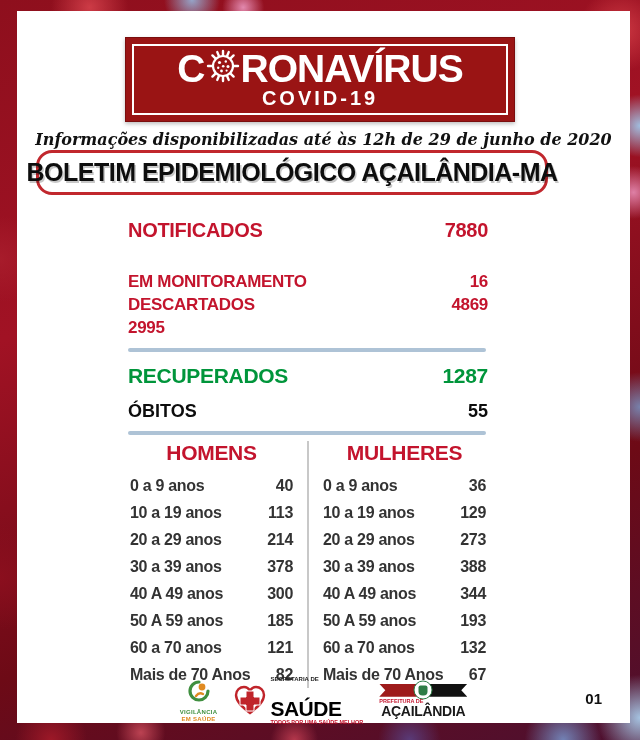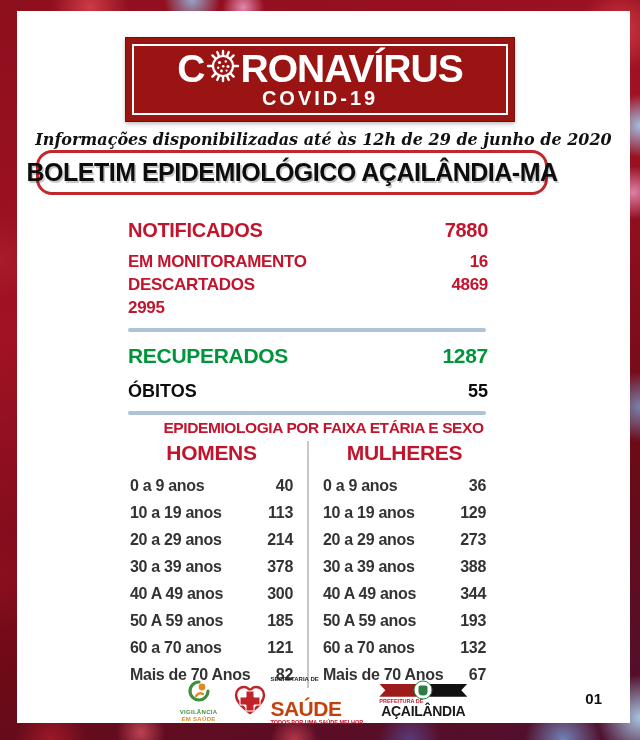--- a/index.html
+++ b/index.html
@@ -66,21 +66,21 @@
   .bulletin-box span{
     font-size:25px;font-weight:bold;color:#0d0d0d;letter-spacing:-0.5px;
     text-shadow:1.5px 1.5px 0 rgba(0,0,0,.22);
     white-space:nowrap;
   }
   
   .stats{position:absolute;left:111px;top:192px;width:360px;}
   .stat-row{display:flex;justify-content:space-between;align-items:baseline;}
   .big-red{color:#c3142d;font-weight:bold;font-size:20px;letter-spacing:-0.3px;margin-top:16px;}
   .mid-red{color:#c3142d;font-weight:bold;font-size:17px;letter-spacing:-0.3px;line-height:23px;}
-  .sub-rows{margin-top:8px;}
+  .sub-rows{margin-top:28px;}
   .divider{height:4px;background:#aec3d6;border-radius:2px;margin:9px 0 0 0;width:358px;}
   .recuperados{margin-top:12px;}
   .recuperados .lab,.recuperados .val{color:#00953b;font-weight:bold;font-size:21px;letter-spacing:-0.3px;}
   .obitos{margin-top:13px;}
   .obitos .lab,.obitos .val{color:#0d0d0d;font-weight:bold;font-size:18px;}
   
   .epi-title{
     position:absolute;left:0;top:408px;width:100%;text-align:center;
     color:#c3142d;font-weight:bold;font-size:15.5px;letter-spacing:-0.4px;
   }
@@ -102,21 +102,21 @@
   .footer{
     position:absolute;left:0;top:668px;width:100%;height:44px;
     display:flex;align-items:center;justify-content:center;gap:16px;
   }
   .logo{display:flex;flex-direction:column;align-items:center;line-height:1;}
   .logo-vig-txt1{font-size:6px;font-weight:bold;color:#3f8f3f;margin-top:2px;letter-spacing:.3px;}
   .logo-vig-txt2{font-size:6px;font-weight:bold;color:#e08a20;margin-top:1px;letter-spacing:.3px;}
   .logo-saude{flex-direction:row;align-items:center;gap:3px;}
   .saude-txt{display:flex;flex-direction:column;line-height:1;}
   .saude-top{font-size:6px;font-weight:bold;color:#222;}
-  .saude-main{font-size:21px;font-weight:bold;color:#c2410c;letter-spacing:-0.5px;margin-top:16px;}
+  .saude-main{font-size:21px;font-weight:bold;color:#000000;letter-spacing:-0.5px;margin-top:16px;}
   .saude-tag{font-size:5.5px;font-weight:bold;color:#c3142d;margin-top:1px;}
   .ribbon{display:flex;align-items:center;height:13px;position:relative;}
   .ribbon .r-left{width:44px;height:13px;background:#9e1b1b;clip-path:polygon(0 0,100% 0,100% 100%,0 100%,6px 50%);}
   .ribbon .r-right{width:44px;height:13px;background:#111;clip-path:polygon(0 0,100% 0,calc(100% - 6px) 50%,100% 100%,0 100%);}
   .ribbon .crest{
     position:absolute;left:50%;top:50%;transform:translate(-50%,-50%);
     width:17px;height:17px;border-radius:50%;background:#fff;border:1px solid #2e7d46;
     display:flex;align-items:center;justify-content:center;
   }
   .ribbon .crest i{display:block;width:9px;height:10px;background:#2e7d46;border-radius:2px 2px 4px 4px;}
@@ -200,21 +200,20 @@
       <span class="lab">RECUPERADOS</span>
       <span class="val">1287</span>
     </div>
     <div class="stat-row obitos">
       <span class="lab">ÓBITOS</span>
       <span class="val">55</span>
     </div>
     <div class="divider"></div>
   </div>
 
-  <div class="epi-title">EPIDEMIOLOGIA POR FAIXA ETÁRIA E SEXO</div>
 
   <div class="epi-table">
     <div class="epi-col">
       <div class="epi-header">HOMENS</div>
       <div class="age-row">
           <span>0 a 9 anos</span>
           <span>40</span>
         </div>
       <div class="age-row">
           <span>10 a 19 anos</span>

